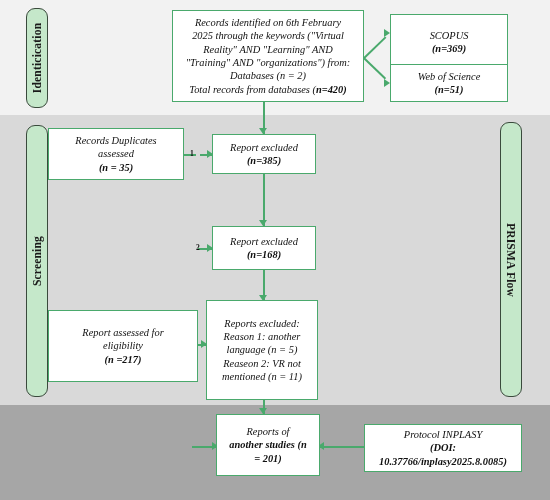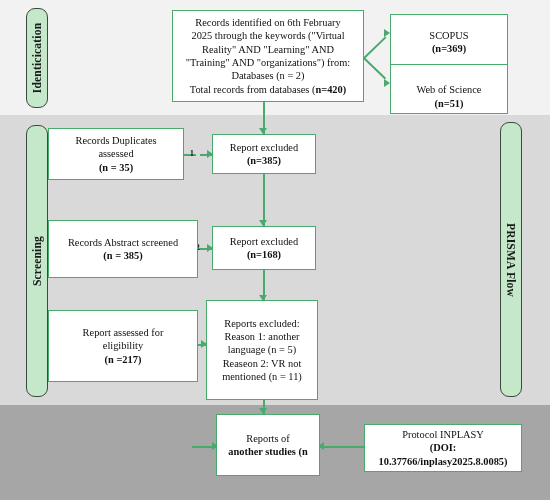--- a/index.html
+++ b/index.html
@@ -57,28 +57,29 @@
     border: 1.4px solid #4aa96c;
     box-sizing: border-box;
     display: flex;
     align-items: center;
     justify-content: center;
     text-align: center;
     padding: 3px 4px;
     font-size: 10.4px;
     line-height: 1.28;
     color: #101010;
+    font-style: italic;
   }
   .node .line { display: block; }
   .node .b { font-weight: bold; }
 
   
   #node-records-identified { left: 172px; top: 10px;  width: 192px; height: 92px; }
   #node-scopus             { left: 390px; top: 14px;  width: 118px; height: 56px; }
-  #node-wos                { left: 390px; top: 64px;  width: 118px; height: 50px; align-items: flex-end; }
+  #node-wos                { left: 390px; top: 64px;  width: 118px; height: 38px; }
 
   #node-duplicates         { left: 48px;  top: 128px; width: 136px; height: 52px; }
   #node-excluded-385       { left: 212px; top: 134px; width: 104px; height: 40px; }
 
   #node-abstract           { left: 48px;  top: 220px; width: 150px; height: 58px; }
   #node-excluded-168       { left: 212px; top: 226px; width: 104px; height: 44px; }
 
   #node-eligibility        { left: 48px;  top: 310px; width: 150px; height: 72px; }
   #node-reports-excluded   { left: 206px; top: 300px; width: 112px; height: 100px; }
 
@@ -219,26 +220,20 @@
     </div>
   </div>
 
   <div class="node" id="node-excluded-385">
     <div>
       <span class="line">Report excluded</span>
       <span class="line b">(n=385)</span>
     </div>
   </div>
 
-  <div class="node" id="node-abstract">
-    <div>
-      <span class="line">Records Abstract screened</span>
-      <span class="line b">(n = 385)</span>
-    </div>
-  </div>
 
   <div class="node" id="node-excluded-168">
     <div>
       <span class="line">Report excluded</span>
       <span class="line b">(n=168)</span>
     </div>
   </div>
 
   <div class="node" id="node-eligibility">
     <div>
@@ -256,20 +251,21 @@
       <span class="line">Reaseon 2: VR not</span>
       <span class="line">mentioned (n = 11)</span>
     </div>
   </div>
 
 
   <div class="node" id="node-rsl">
     <div>
       <span class="line">Reports of</span>
       <span class="line b">another studies (n</span>
+      <span class="line b">= 201)</span>
     </div>
   </div>
 
   <div class="node" id="node-inplasy">
     <div>
       <span class="line">Protocol INPLASY</span>
       <span class="line b">(DOI: 10.37766/inplasy2025.8.0085)</span>
     </div>
   </div>
 

